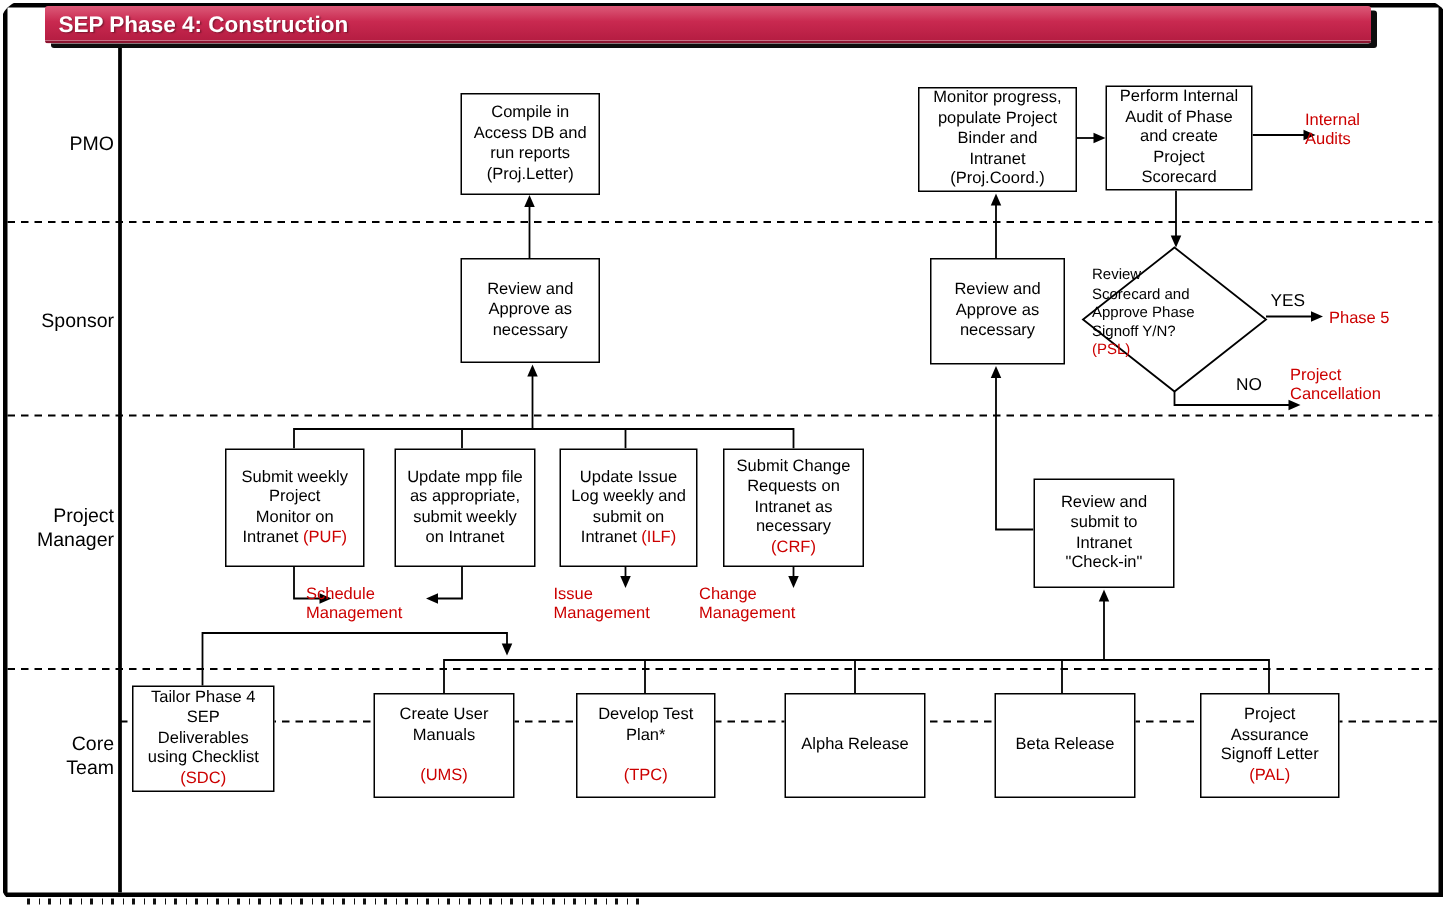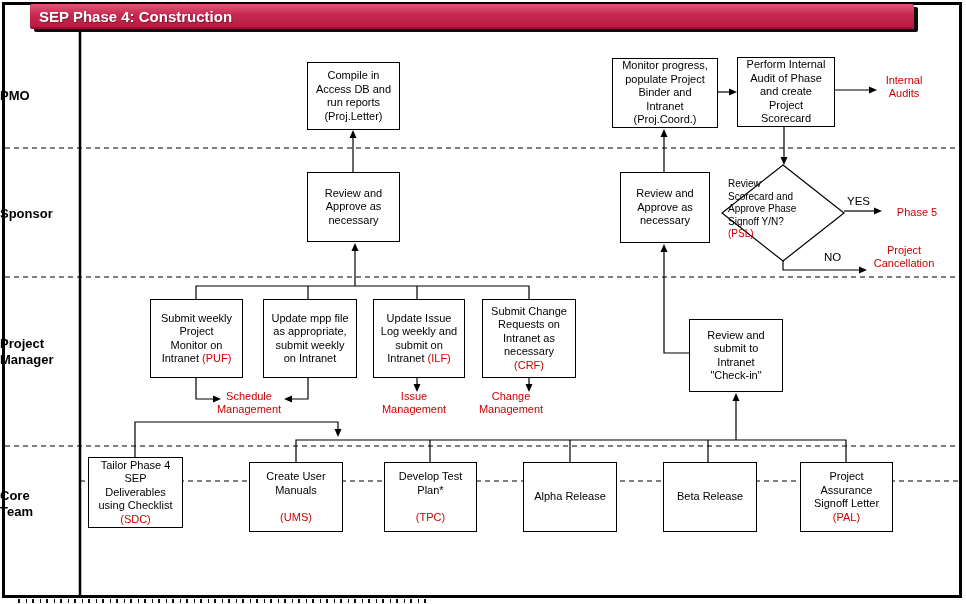--- a/index.html
+++ b/index.html
@@ -1,31 +1,31 @@
 <!DOCTYPE html>
 <html><head>
 <meta charset="utf-8">
 <style>
   html,body{margin:0;padding:0;background:#fff;}
   #canvas{position:relative;width:966px;height:604px;background:#fff;overflow:hidden;
-          font-family:"Liberation Sans",sans-serif;color:#000;}
+          font-family:"Liberation Sans",sans-serif;color:#000;border-radius:17px;}
   .frame{position:absolute;left:2px;top:2px;width:954px;height:590px;border:3px solid #000;}
   .titlebar{position:absolute;left:30px;top:4px;width:884px;height:25px;
             background:linear-gradient(180deg,#dc5a78 0%,#c92950 45%,#b51d42 100%);
             border-bottom:2px solid #8d1430;border-radius:2px;
             box-shadow:4px 3px 0 #0d0d0d;
             color:#fff;font-weight:bold;font-size:15px;line-height:25px;padding-left:9px;
             box-sizing:border-box;text-shadow:1px 1px 1px rgba(0,0,0,.35);z-index:5;}
   svg.layer{position:absolute;left:0;top:0;z-index:1;}
-  .lane-label{position:absolute;width:76px;text-align:left;font-weight:bold;font-size:13px;
+  .lane-label{position:absolute;width:76px;text-align:right;font-weight:normal;font-size:13px;
               line-height:16px;z-index:2;}
   .node{position:absolute;border:1px solid #000;background:#fff;z-index:2;
         display:flex;flex-direction:column;justify-content:center;align-items:center;
         font-size:11px;line-height:13.5px;text-align:center;box-sizing:border-box;padding:2px;}
-  .freetext{position:absolute;font-size:11px;line-height:13px;text-align:center;z-index:2;}
+  .freetext{position:absolute;font-size:11px;line-height:13px;text-align:left;z-index:2;}
   .red, .redtext{color:#c00;}
   .diamond-text{position:absolute;left:728px;top:178px;width:112px;z-index:3;
         font-size:10px;line-height:12.5px;text-align:left;}
   .decision-word{position:absolute;font-size:11.5px;z-index:3;}
   .clipped-marks{position:absolute;left:18px;top:599px;width:412px;height:4px;z-index:4;
         background:repeating-linear-gradient(90deg,#111 0 2px,transparent 2px 8px,
                    #111 8px 9px,transparent 9px 14px);}
 </style>
 </head>
 <body>

